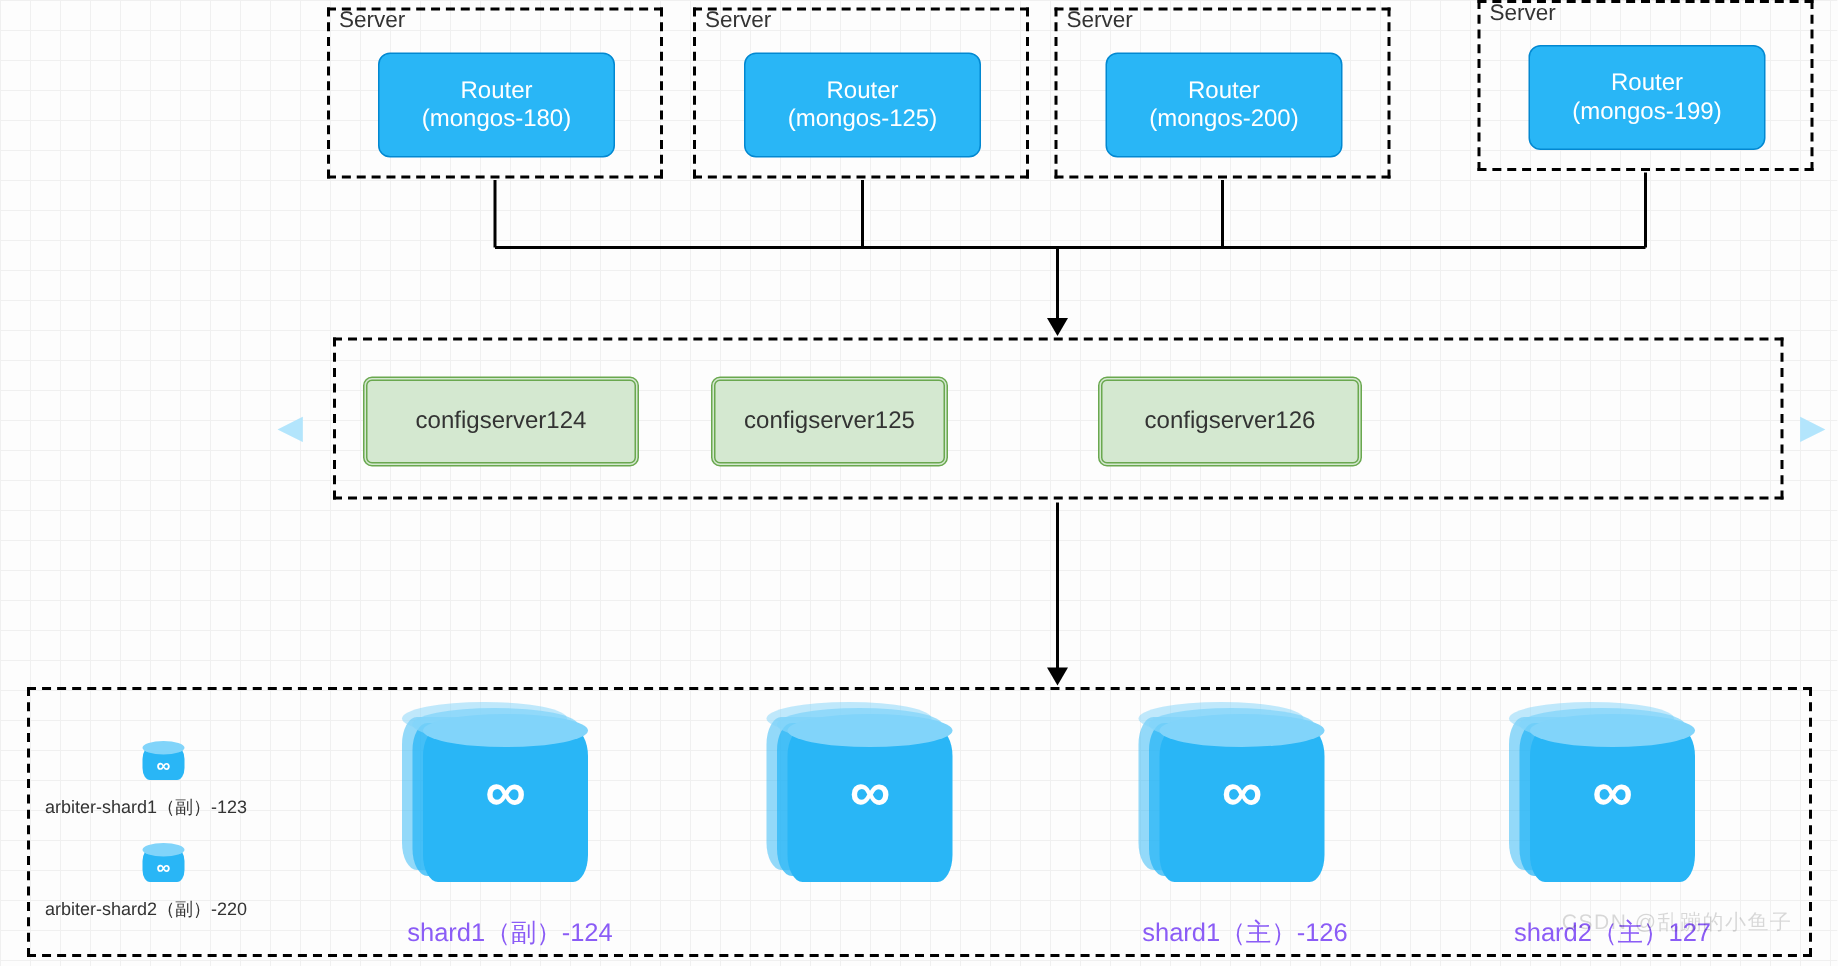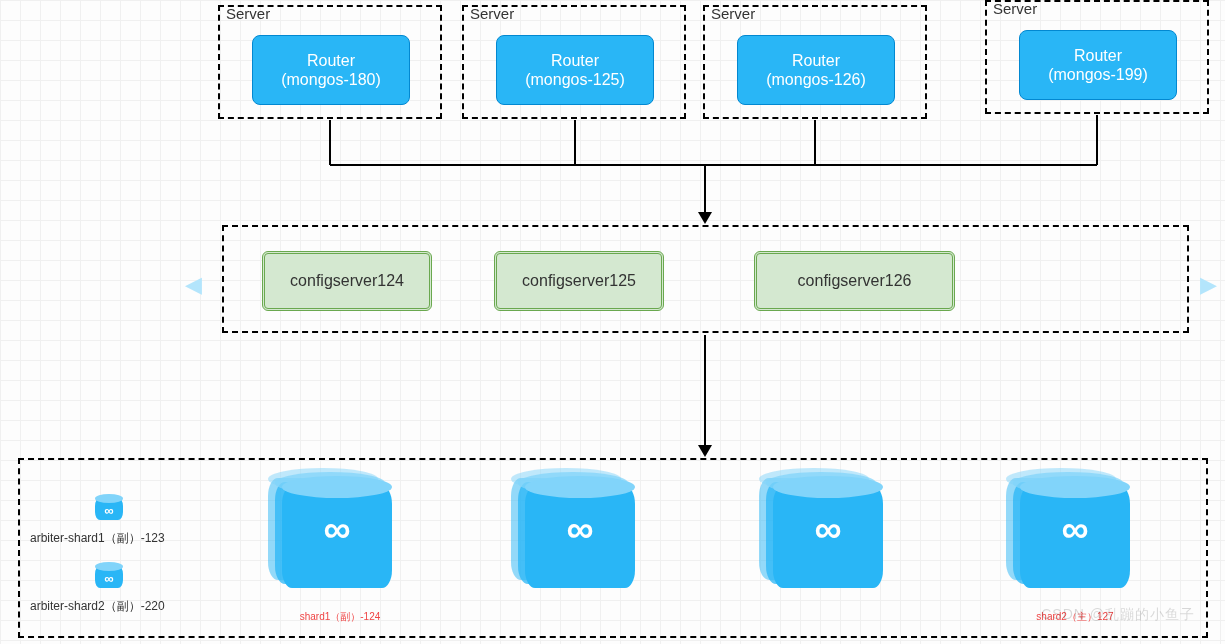--- a/index.html
+++ b/index.html
@@ -2,21 +2,21 @@
 <html><head>
 <meta charset="utf-8">
 <style>
 body{margin:0;font-family:Arial,"Microsoft YaHei",sans-serif;background:#fdfdfd;position:relative;width:1225px;height:644px;overflow:hidden}
 .grid{position:absolute;inset:0;background-image:linear-gradient(#f0f0f0 1px,transparent 1px),linear-gradient(90deg,#f0f0f0 1px,transparent 1px);background-size:20px 20px;z-index:0}
 .el{position:absolute;box-sizing:border-box}
 .dashed-box{border:2px dashed #000}
 .server-label{position:absolute;top:-2px;left:6px;font-size:15px;color:#333}
 .router{background:#29b6f6;border:1px solid #0288d1;border-radius:8px;color:#fff;text-align:center;font-size:16px;display:flex;align-items:center;justify-content:center;flex-direction:column;line-height:1.2}
 .cfg{background:#d4e8d0;border:3px double #6aa84f;border-radius:6px;text-align:center;font-size:16px;display:flex;align-items:center;justify-content:center;color:#333}
-.shard-label{font-size:10px;text-align:center;position:absolute;color:#ef4444}
+.shard-label{font-size:17px;text-align:center;position:absolute;color:#8b5cf6}
 .arb-label{font-size:12px;color:#333;position:absolute}
 .hnav{position:absolute;color:#b3e5fc;font-size:22px}
 .watermark{position:absolute;right:30px;bottom:20px;color:rgba(0,0,0,.15);font-size:14px;letter-spacing:1px}
 .db-stack{position:absolute}
 .db-body{position:absolute;background:#29b6f6;border-radius:10px/18px;left:0;right:0}
 .db-top{position:absolute;background:#81d4fa;border-radius:50%;left:0;right:0}
 .inf{position:absolute;color:#fff;font-size:38px;font-weight:bold;left:50%;top:50%;transform:translate(-50%,-40%)}
 .mini-db{position:absolute;width:28px;height:26px}
 .mini-body{position:absolute;inset:4px 0 0 0;background:#29b6f6;border-radius:5px/8px}
 .mini-top{position:absolute;left:0;right:0;height:9px;top:0;background:#81d4fa;border-radius:50%}
@@ -39,35 +39,35 @@
   <div class="server-label">Server</div>
   <div class="el router" style="left:32px;top:28px;width:158px;height:70px">
     <div>Router</div>
     <div>(mongos-125)</div>
   </div>
 </div>
 <div class="el dashed-box" style="left:703px;top:5px;width:224px;height:114px">
   <div class="server-label">Server</div>
   <div class="el router" style="left:32px;top:28px;width:158px;height:70px">
     <div>Router</div>
-    <div>(mongos-126)</div>
+    <div>(mongos-200)</div>
   </div>
 </div>
 <div class="el dashed-box" style="left:985px;top:0px;width:224px;height:114px">
   <div class="server-label">Server</div>
   <div class="el router" style="left:32px;top:28px;width:158px;height:70px">
     <div>Router</div>
     <div>(mongos-199)</div>
   </div>
 </div>
 
 <div class="el dashed-box" style="left:222px;top:225px;width:967px;height:108px">
-  <div class="el cfg" style="left:38px;top:24px;width:170px;height:60px">configserver124</div>
-  <div class="el cfg" style="left:270px;top:24px;width:170px;height:60px">configserver125</div>
-  <div class="el cfg" style="left:530px;top:24px;width:201px;height:60px">configserver126</div>
+  <div class="el cfg" style="left:18px;top:24px;width:184px;height:60px">configserver124</div>
+  <div class="el cfg" style="left:250px;top:24px;width:158px;height:60px">configserver125</div>
+  <div class="el cfg" style="left:508px;top:24px;width:176px;height:60px">configserver126</div>
 </div>
 
 <div class="hnav" style="left:185px;top:272px">◀</div>
 <div class="hnav" style="left:1200px;top:272px">▶</div>
 
 <div class="el dashed-box" style="left:18px;top:458px;width:1190px;height:180px">
 
   <div class="mini-db" style="left:75px;top:34px">
     <div class="mini-body"></div>
       <div class="mini-top"></div>
@@ -104,20 +104,21 @@
 
   <div class="db-stack" style="left:753px;top:10px;width:110px;height:110px">
     <div class="db-body" style="top:8px;bottom:0;left:-14px;right:14px;opacity:.5"></div>
     <div class="db-top" style="top:-2px;height:22px;left:-14px;right:14px;opacity:.5"></div>
     <div class="db-body" style="top:12px;bottom:-4px;left:-7px;right:7px;opacity:.75"></div>
     <div class="db-top" style="top:2px;height:22px;left:-7px;right:7px;opacity:.75"></div>
     <div class="db-body" style="top:16px;bottom:-8px"></div>
     <div class="db-top" style="top:6px;height:22px"></div>
     <div class="inf">∞</div>
   </div>
+  <div class="shard-label" style="left:720px;top:150px;width:180px">shard1（主）-126</div>
 
   <div class="db-stack" style="left:1000px;top:10px;width:110px;height:110px">
     <div class="db-body" style="top:8px;bottom:0;left:-14px;right:14px;opacity:.5"></div>
     <div class="db-top" style="top:-2px;height:22px;left:-14px;right:14px;opacity:.5"></div>
     <div class="db-body" style="top:12px;bottom:-4px;left:-7px;right:7px;opacity:.75"></div>
     <div class="db-top" style="top:2px;height:22px;left:-7px;right:7px;opacity:.75"></div>
     <div class="db-body" style="top:16px;bottom:-8px"></div>
     <div class="db-top" style="top:6px;height:22px"></div>
     <div class="inf">∞</div>
   </div>

